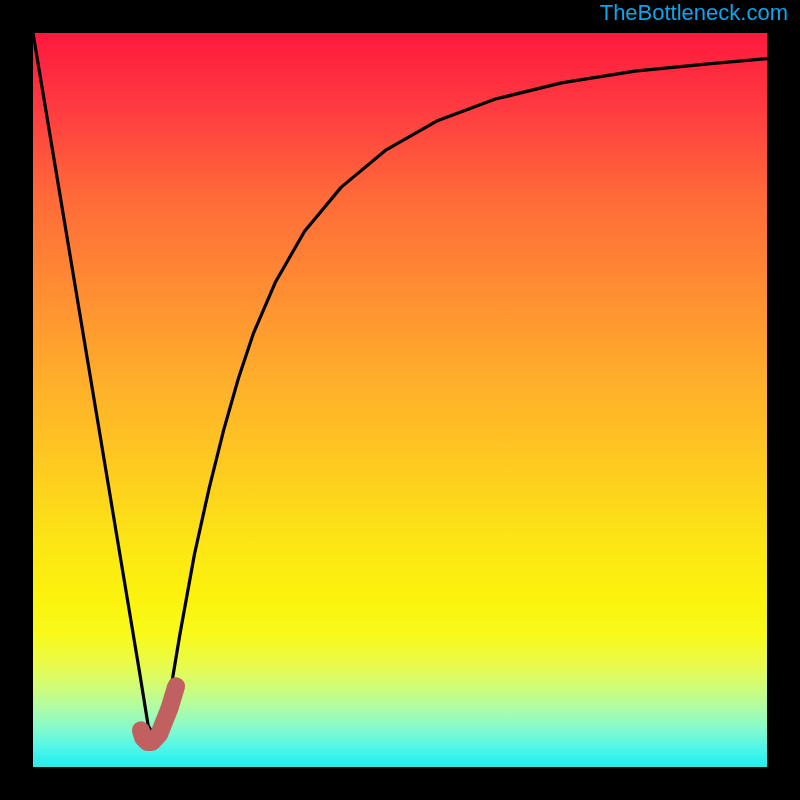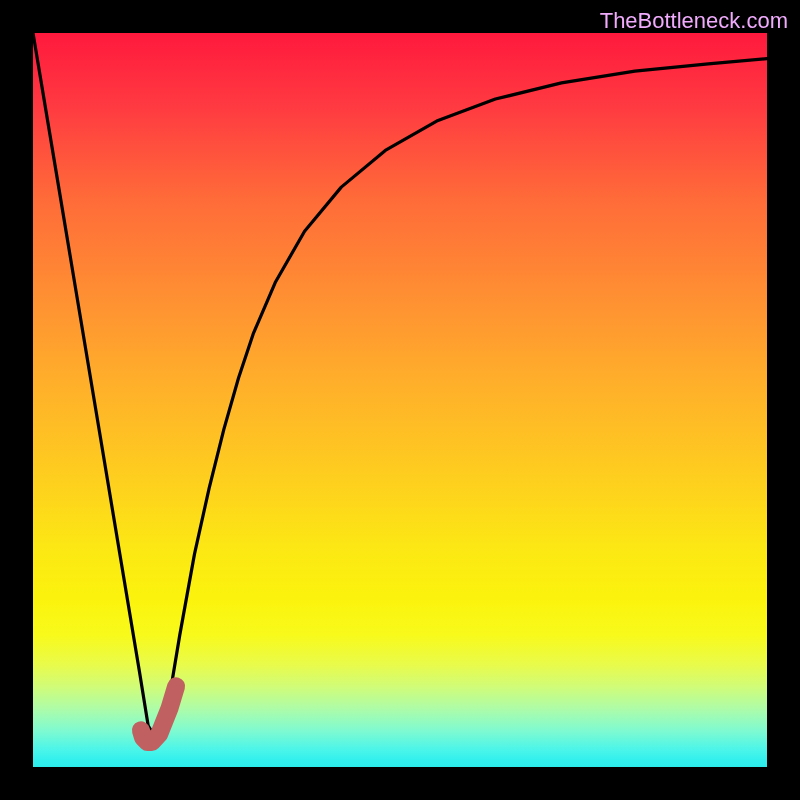--- a/index.html
+++ b/index.html
@@ -5,23 +5,23 @@
   * { margin: 0; padding: 0; box-sizing: border-box; }
   body {
     width: 800px;
     height: 800px;
     background: #000000;
     position: relative;
     font-family: Arial, Helvetica, sans-serif;
   }
   .watermark {
     position: absolute;
-    top: 8px;
+    top: 0;
     right: 12px;
-    color: #f0abfc;
+    color: #0ea5e9;
     font-size: 22px;
     font-weight: 500;
     z-index: 10;
   }
   .plot-area {
     position: absolute;
     left: 33px;
     top: 33px;
     width: 734px;
     height: 734px;

